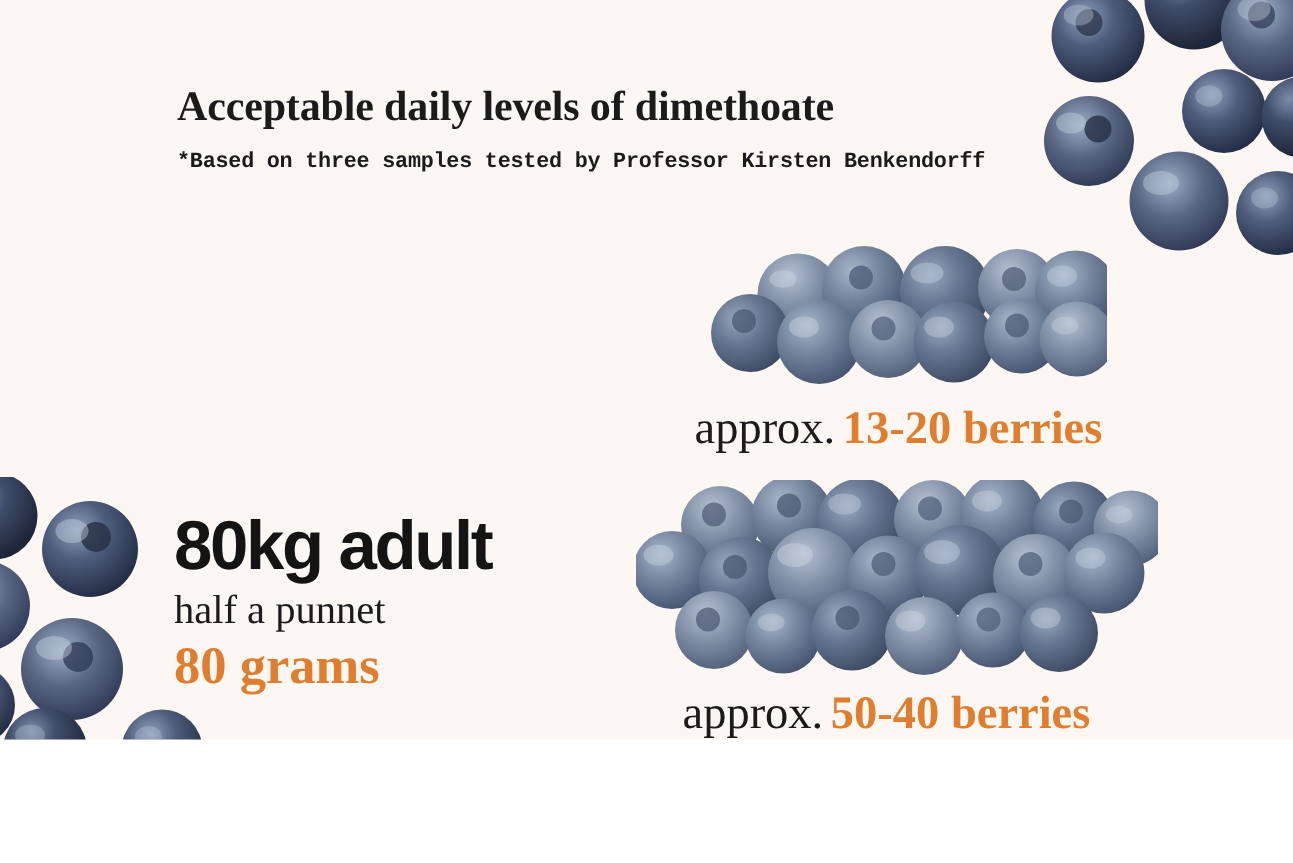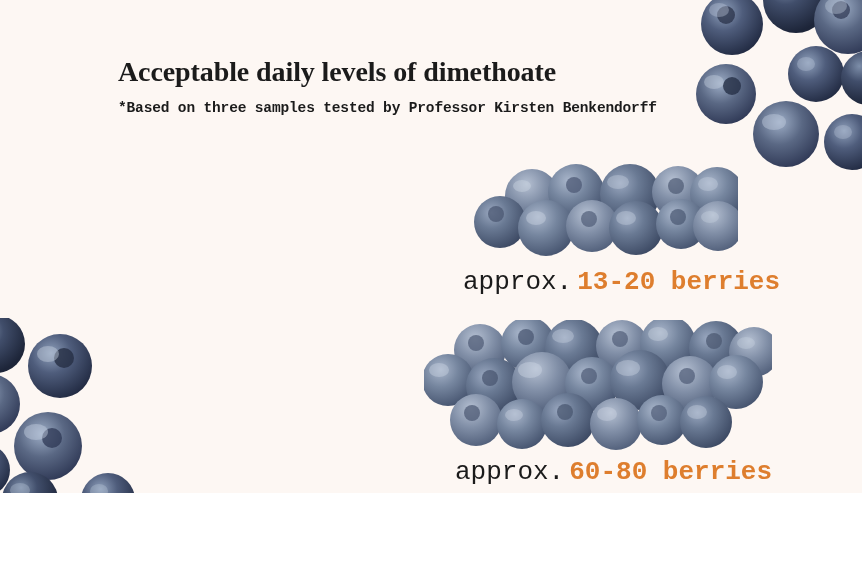--- a/index.html
+++ b/index.html
@@ -110,22 +110,22 @@
   #cluster-large {
     left: 424px;
     top: 320px;
     width: 348px;
     height: 132px;
   }
 
   
   .caption {
     position: absolute;
-    font-family: Liberation Mono, monospace;
-    font-size: 26px;
+    font-family: Liberation Serif, serif;
+    font-size: 31px;
     font-weight: 400;
     color: #1b1b1b;
     white-space: nowrap;
   }
   #caption-child { left: 463px; top: 267px; }
   #caption-adult { left: 455px; top: 457px; }
   .caption .count {
     color: #de7e2e;
     font-weight: 700;
     margin-left: 5px;
@@ -256,20 +256,25 @@
       <circle cx="208" cy="55" r="8" fill="#4a5771" opacity="0.72"></circle>
       <circle cx="248" cy="64" r="25" fill="url(#bc2)"></circle>
       <ellipse cx="240" cy="55" rx="9" ry="6" fill="#c9d2e0" opacity="0.38"></ellipse>
     </g>
   </svg>
 
   <div class="caption" id="caption-child">
     <span>approx.</span><span class="count">13-20 berries</span>
   </div>
 
+  <div class="stat-block" id="stat-block-adult">
+    <div class="stat-heading">80kg adult</div>
+    <div class="stat-desc">half a punnet</div>
+    <div class="stat-amount">80 grams</div>
+  </div>
 
   <svg class="cluster" id="cluster-large" viewBox="0 0 348 132">
     <g>
 
       <circle cx="56" cy="30" r="26" fill="url(#bc2)"></circle>
       <circle cx="52" cy="23" r="8" fill="#4d5a75" opacity="0.72"></circle>
       <circle cx="104" cy="24" r="27" fill="url(#bc1)"></circle>
       <circle cx="102" cy="17" r="8" fill="#4a5772" opacity="0.75"></circle>
       <circle cx="150" cy="28" r="29" fill="url(#bc3)"></circle>
       <ellipse cx="139" cy="16" rx="11" ry="7" fill="#c6d0df" opacity="0.4"></ellipse>
@@ -306,16 +311,16 @@
       <circle cx="192" cy="104" r="26" fill="url(#bc2)"></circle>
       <ellipse cx="183" cy="94" rx="10" ry="7" fill="#ccd5e3" opacity="0.42"></ellipse>
       <circle cx="238" cy="100" r="25" fill="url(#bc1)"></circle>
       <circle cx="235" cy="93" r="8" fill="#4e5b76" opacity="0.7"></circle>
       <circle cx="282" cy="102" r="26" fill="url(#bc3)"></circle>
       <ellipse cx="273" cy="92" rx="10" ry="7" fill="#c7d1e0" opacity="0.4"></ellipse>
     </g>
   </svg>
 
   <div class="caption" id="caption-adult">
-    <span>approx.</span><span class="count">60-80 berries</span>
+    <span>approx.</span><span class="count">50-40 berries</span>
   </div>
 
 </div>
 
 </body></html>

